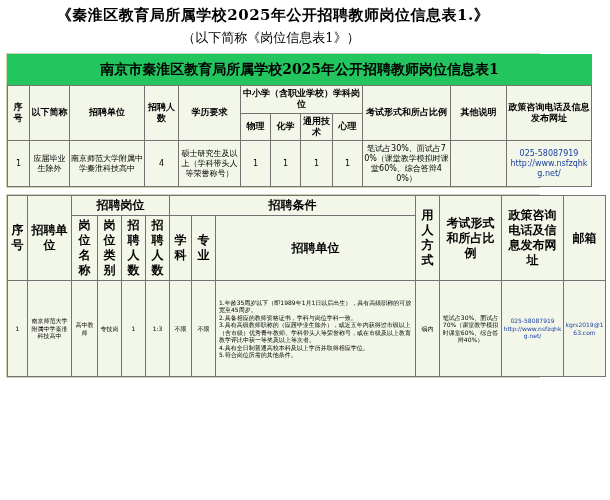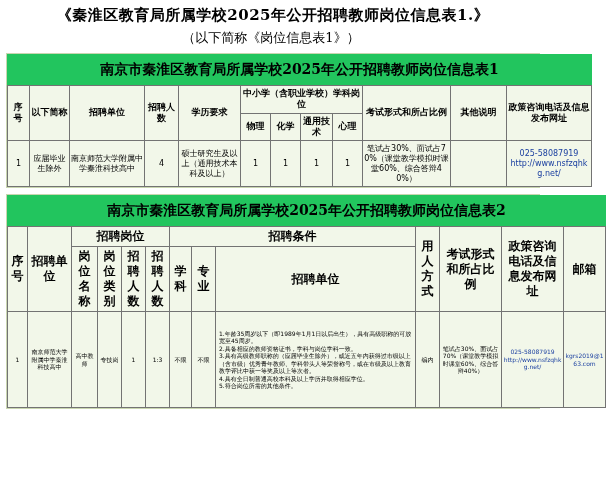--- a/index.html
+++ b/index.html
@@ -113,40 +113,39 @@
           <th rowspan="2">心理</th>
         </tr>
         <tr></tr>
       </thead>
       <tbody>
         <tr class="tall">
           <td>1</td>
           <td>应届毕业生除外</td>
           <td>南京师范大学附属中学秦淮科技高中</td>
           <td>4</td>
-          <td>硕士研究生及以上（通用技术本科及以上）</td>
+          <td>硕士研究生及以上（学科带头人等荣誉称号）</td>
           <td>1</td>
           <td>1</td>
           <td>1</td>
           <td>1</td>
           <td>笔试占30%、面试占70%（课堂教学模拟时课堂60%、综合答辩40%）</td>
           <td></td>
           <td class="blue" style="white-space:pre-line">025-58087919
 http://www.nsfzqhkg.net/</td>
         </tr>
       </tbody>
     </table>
   </div>
 
   <div class="spacer"></div>
 
 
   <div class="tbl-wrap">
     <table class="t2">
-      <caption>南京市秦淮区教育局所属学校2025年公开招聘教师岗位信息表2</caption>
       <colgroup>
         <col style="width:20px">
           <col style="width:44px">
         <col style="width:26px">
           <col style="width:24px">
           <col style="width:24px">
           <col style="width:24px">
         <col style="width:22px">
           <col style="width:24px">
           <col style="width:200px">

